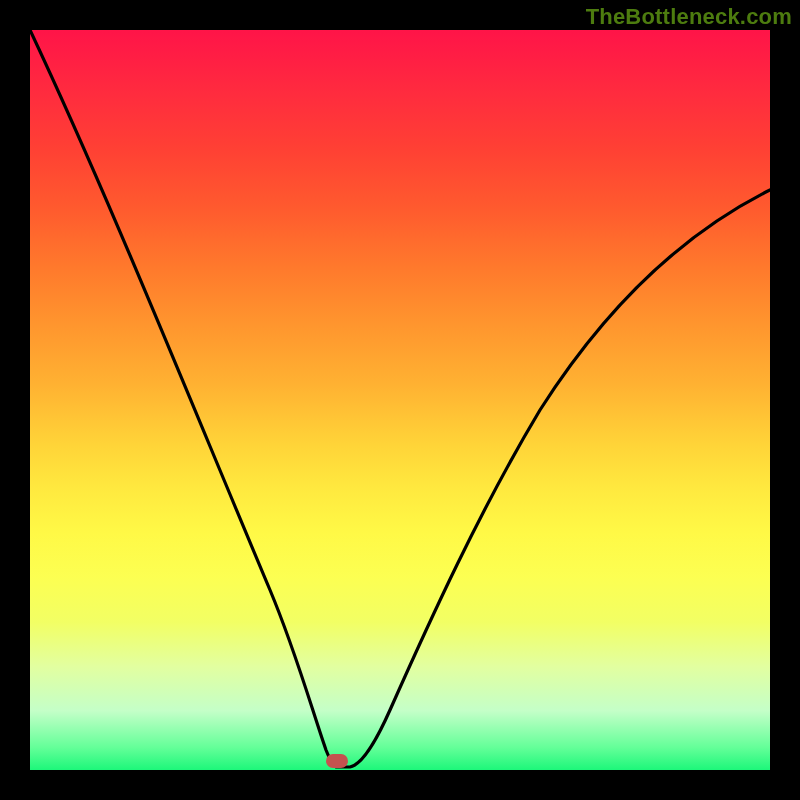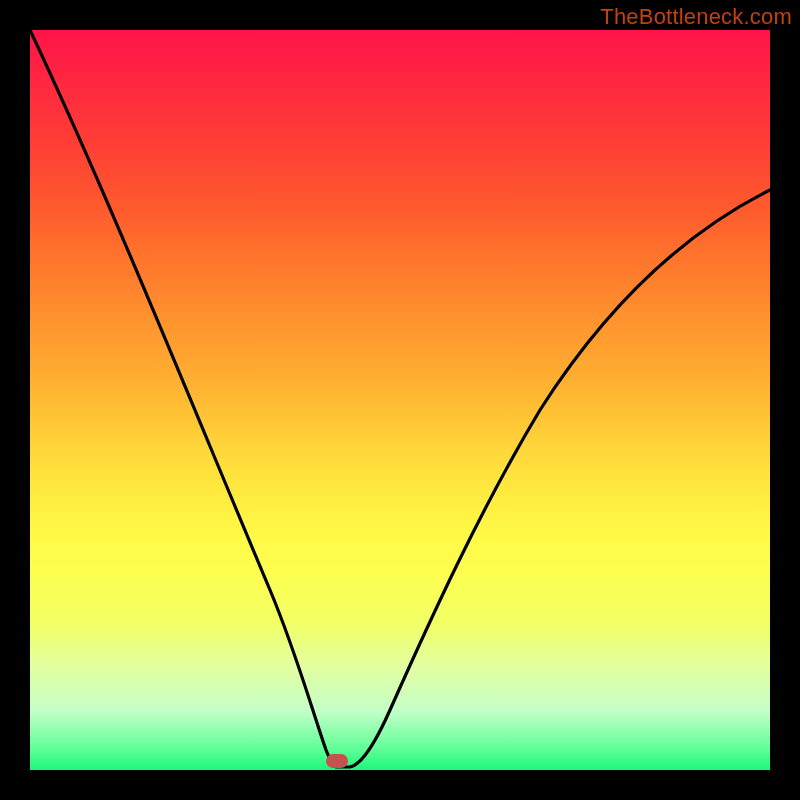--- a/index.html
+++ b/index.html
@@ -54,23 +54,23 @@
     position: absolute;
     width: 22px;
     height: 14px;
     background: #c4524f;
     border-radius: 7px;
   }
   .watermark {
     position: absolute;
     top: 4px;
     right: 8px;
-    color: #c2410c;
+    color: #4d7c0f;
     font-size: 22px;
-    font-weight: 400;
+    font-weight: 700;
     letter-spacing: 0.2px;
   }
 </style>
 </head>
 <body>
 
 <div class="frame">
   <div class="watermark">TheBottleneck.com</div>
   <div class="plot">
     <svg class="curve" viewBox="0 0 740 740" preserveAspectRatio="none">

